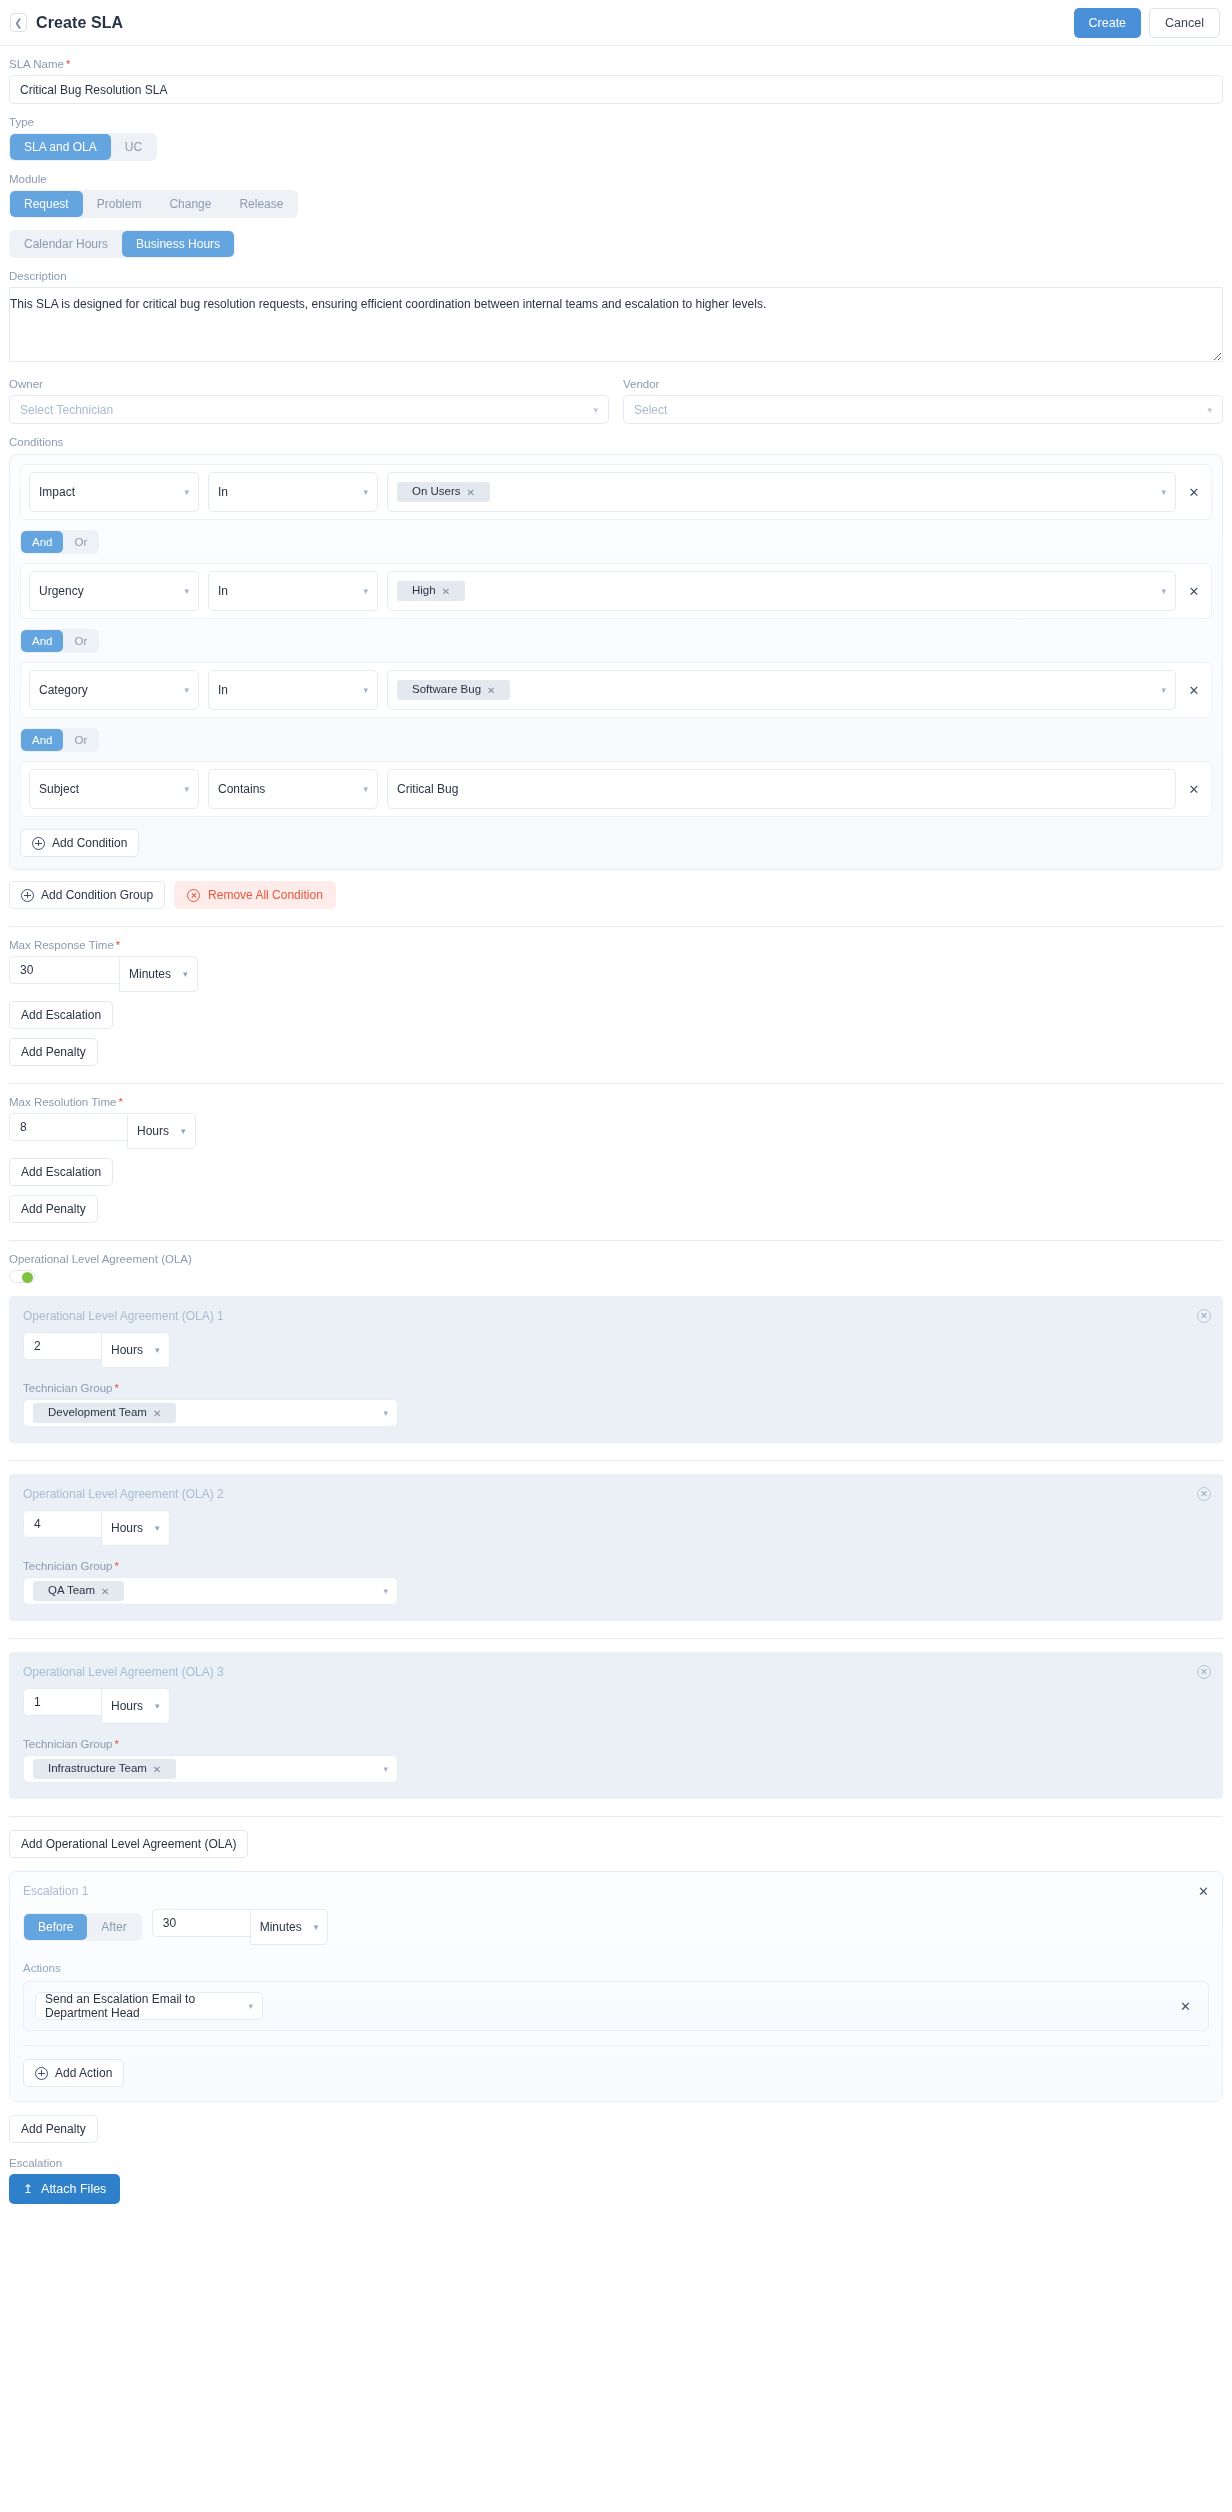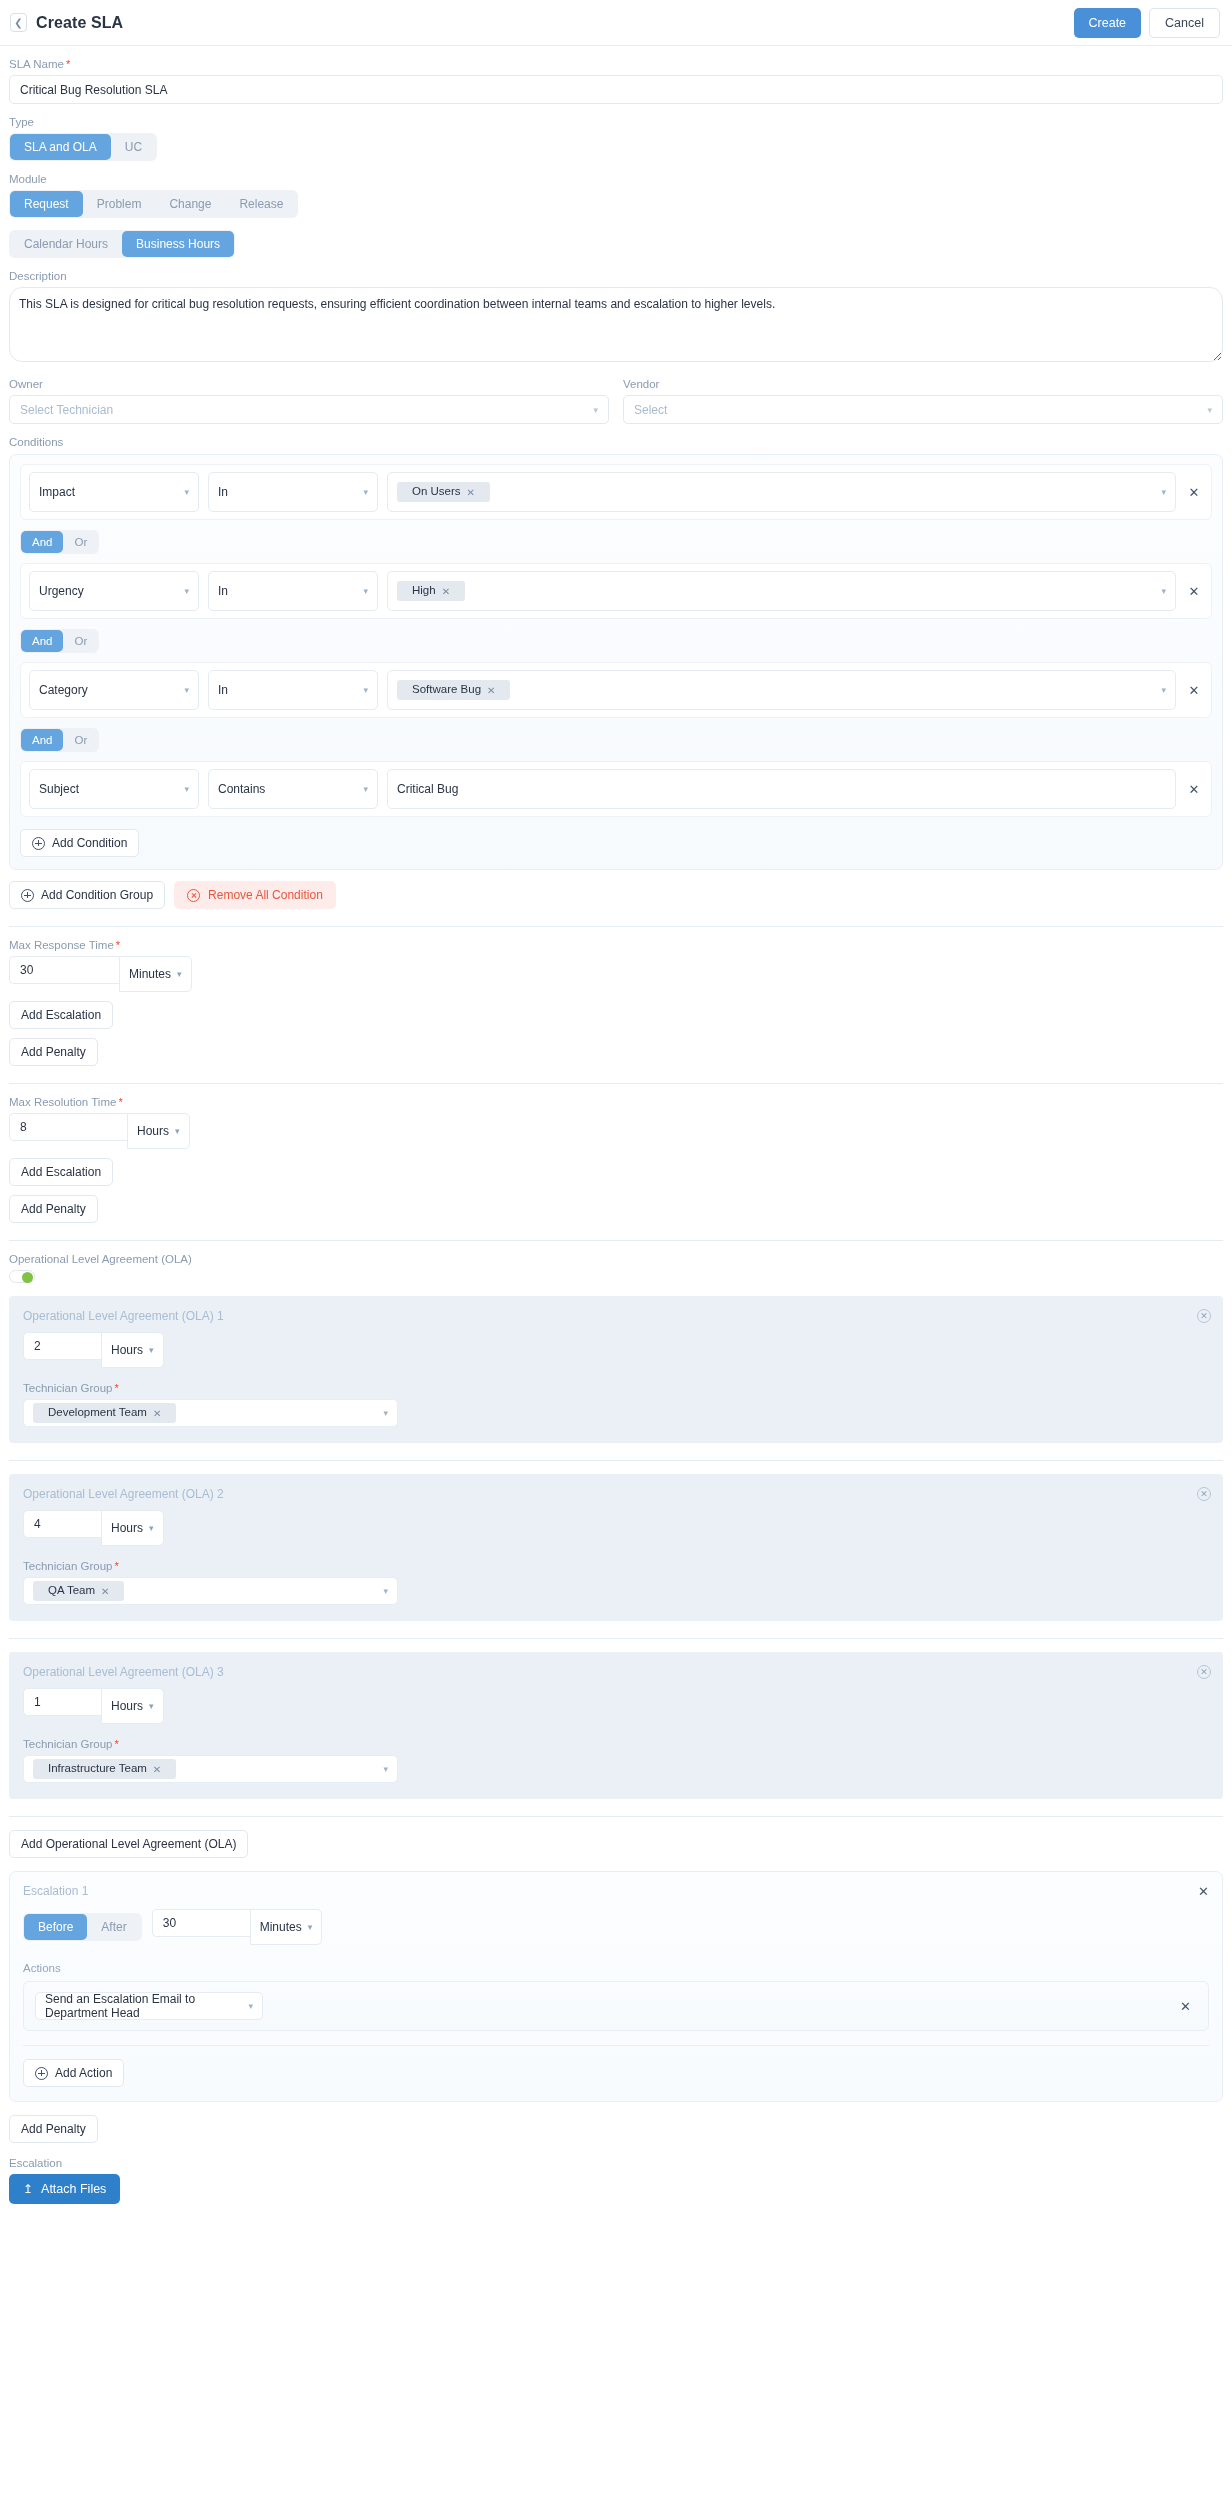--- a/index.html
+++ b/index.html
@@ -79,22 +79,22 @@
     font-family: inherit;
     color: #2b3445;
     background: #fff;
   }
   .txt-input::placeholder { color: #aabbd0; }
 
   textarea.desc {
     width: 100%;
     height: 75px;
     border: 1px solid #e3e9f0;
-    border-radius: 13px;
-    padding: 8px 9px;
+    border-radius: 1px;
+    padding: 8px 0;
     font-size: 12px;
     font-family: inherit;
     color: #2b3445;
     resize: vertical;
     line-height: 1.4;
   }
 
   
   .seg {
     display: inline-flex;
@@ -257,21 +257,21 @@
     font-family: inherit;
     color: #2b3445;
     background: #fff;
   }
   .combo .unit {
     height: 36px;
     border: 1px solid #e5ebf2;
     border-radius: 0 5px 5px 0;
     background: #fff;
     padding: 16px 9px;
-    display: flex; align-items: center; gap: 6px;
+    display: flex; align-items: center; gap: 12px;
     font-size: 12px;
     color: #2b3445;
   }
   .combo .unit .caret { color: #8fa3bb; font-size: 9px; }
 
   .stack-btn { display: block; margin-top: 9px; }
 
   
   .toggle {
     width: 26px; height: 13px;

